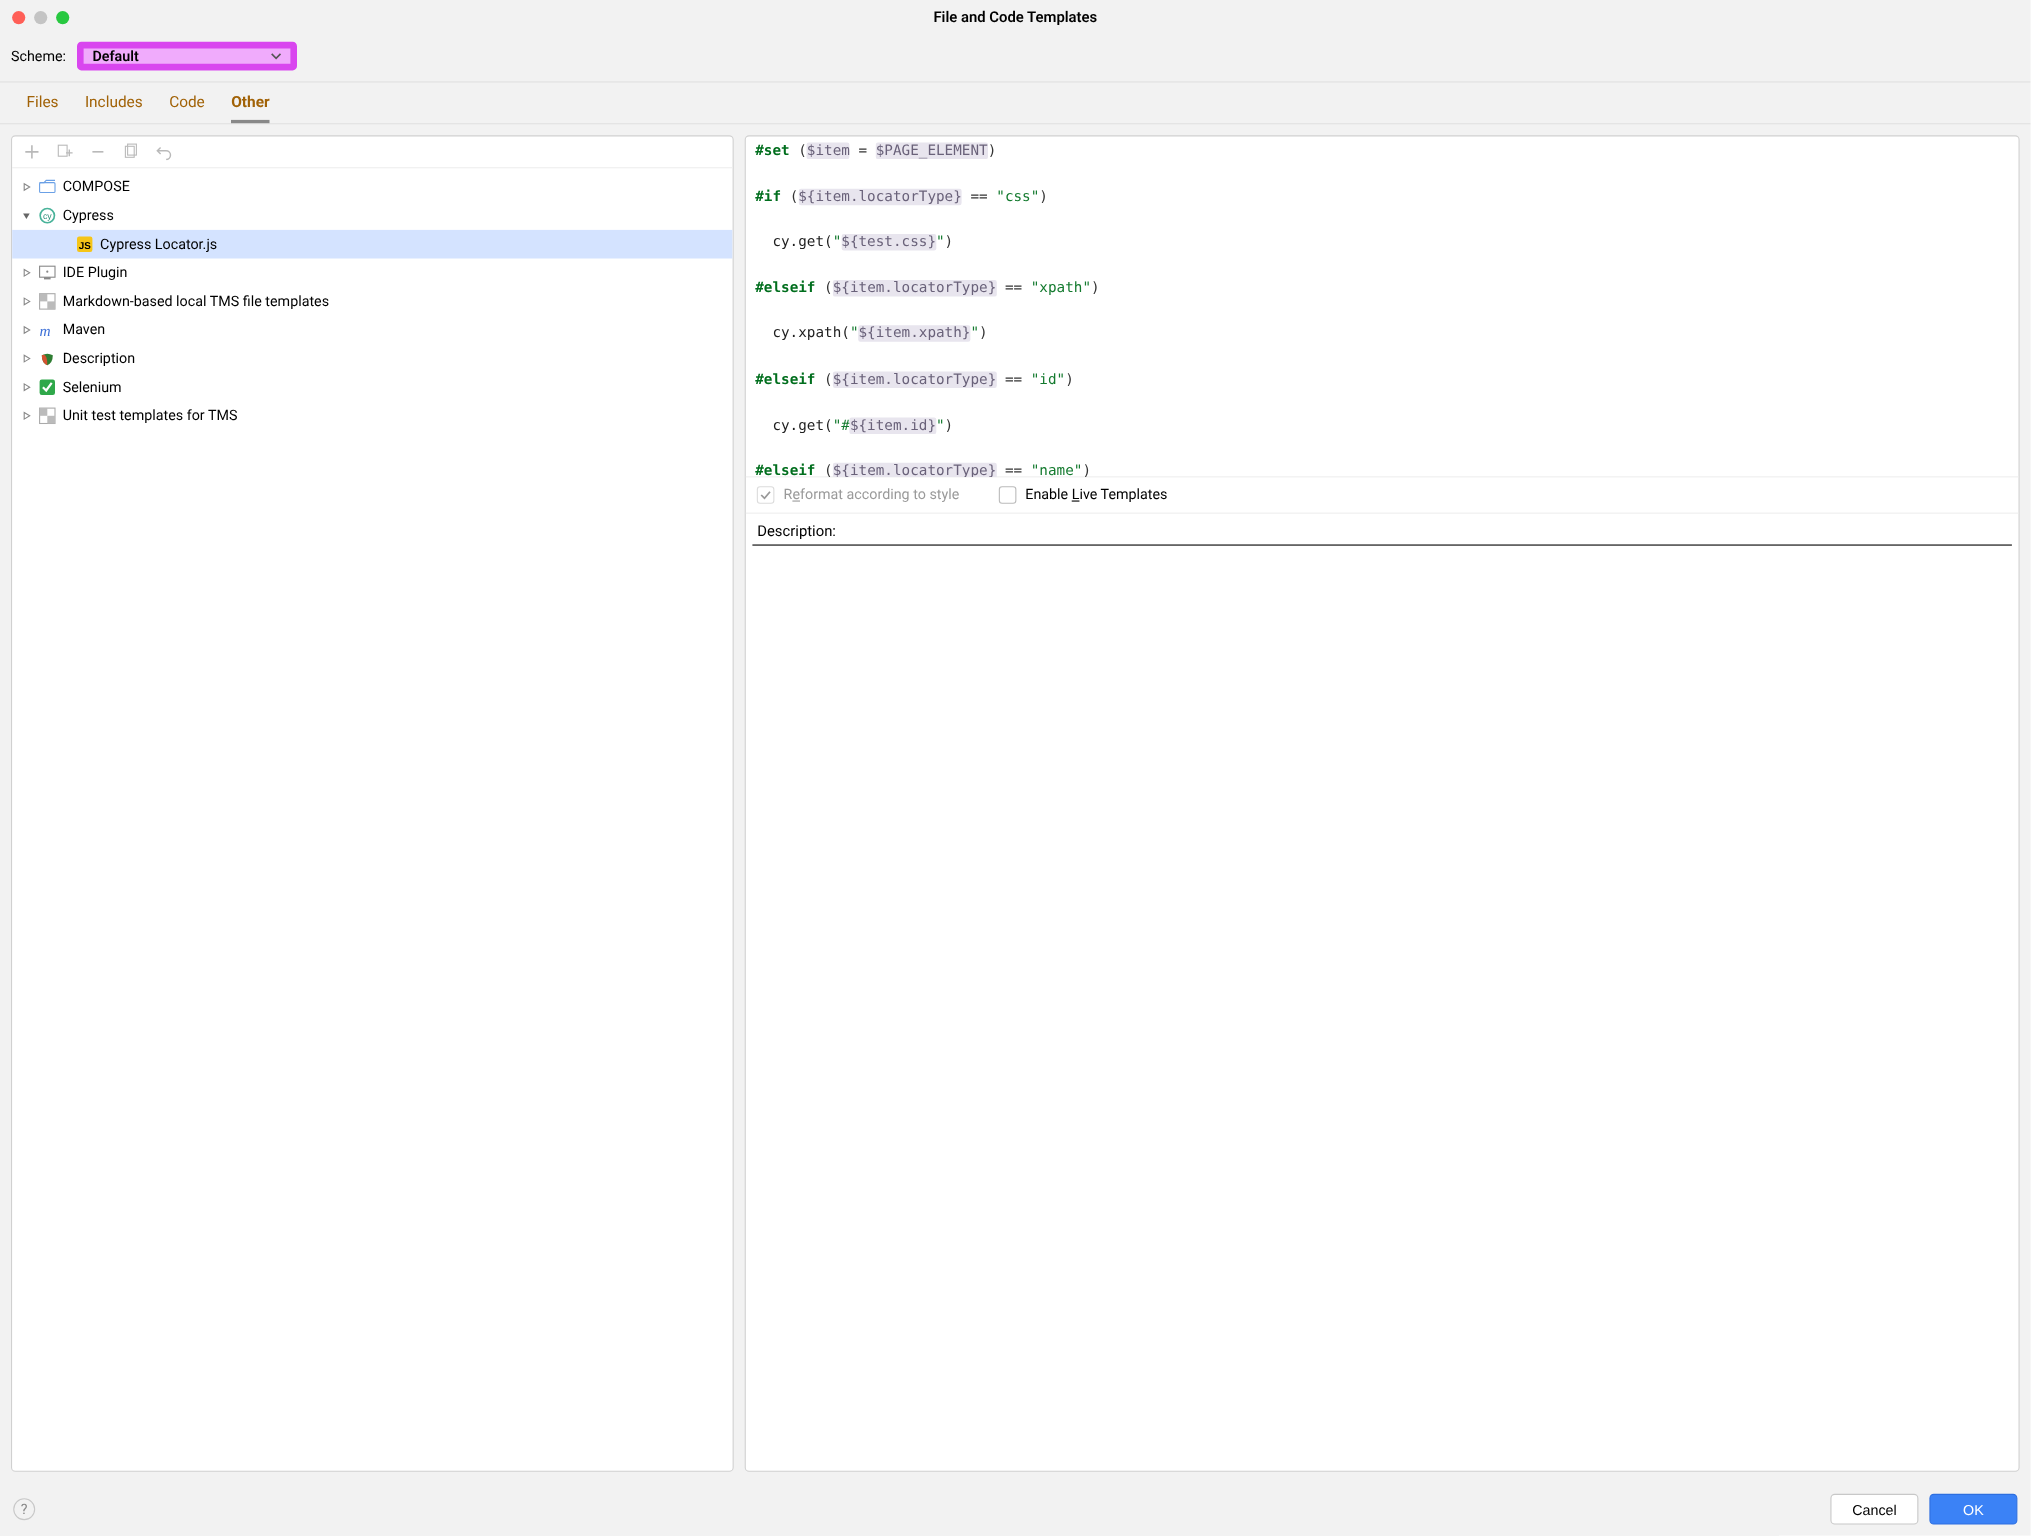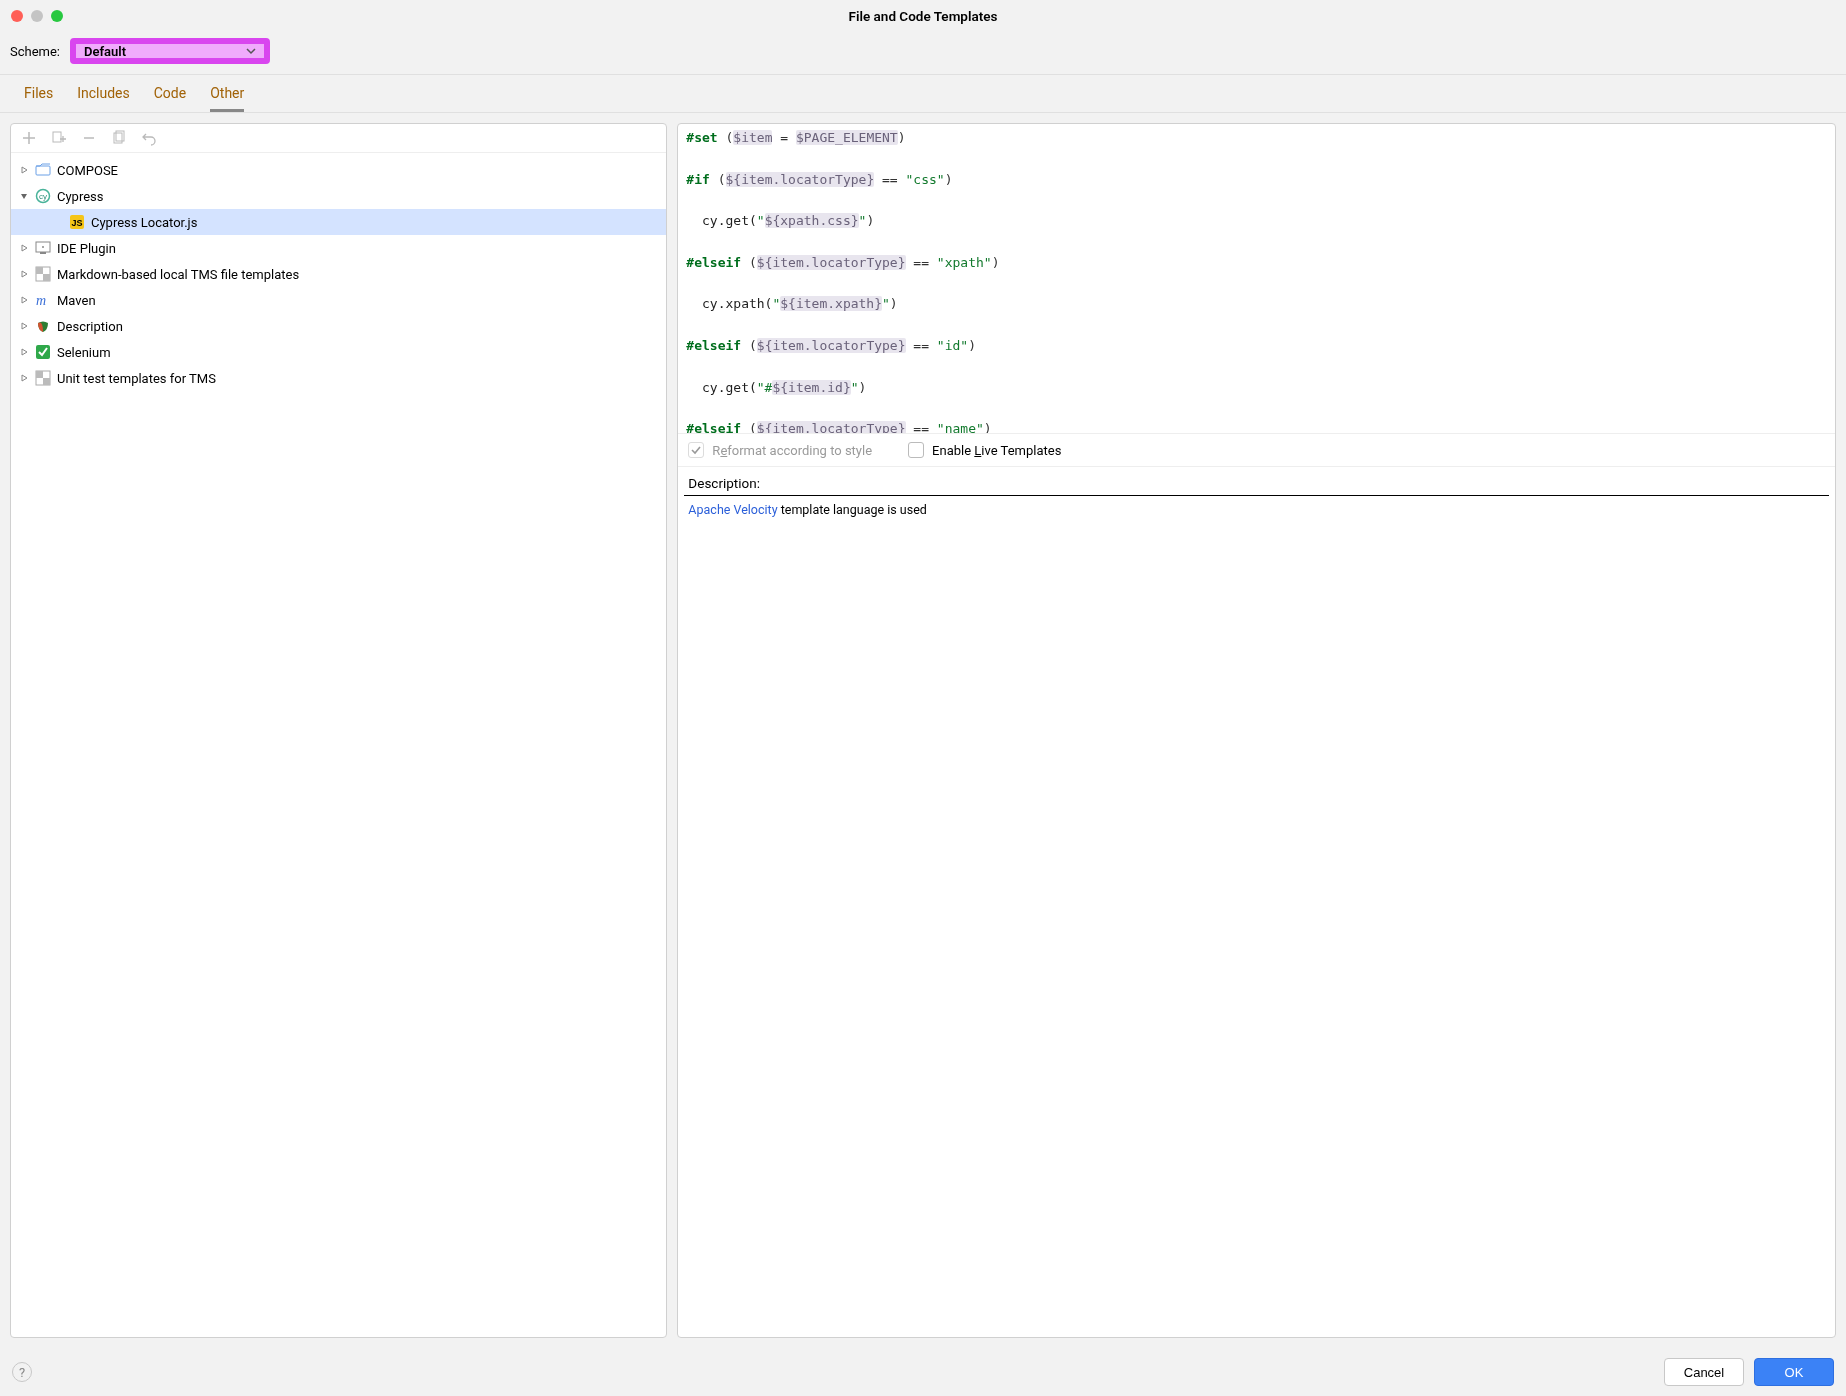--- a/index.html
+++ b/index.html
@@ -62,21 +62,21 @@
     gap: 24px;
     padding: 10px 24px 0 24px;
     border-bottom: 1px solid #e0e0e0;
     font-size: 14px;
   }
   .tab {
     padding-bottom: 8px;
     cursor: pointer;
     color: #a16207;
   }
-  .tab.active { border-bottom: 3px solid #888; font-weight: 400; }
+  .tab.active { border-bottom: 3px solid #888; font-weight: 700; }
 
   
   .main {
     flex: 1;
     display: flex;
     gap: 10px;
     padding: 10px;
     min-height: 0;
   }
   .left-pane, .right-pane {
@@ -368,21 +368,21 @@
             </svg>
           </span>
           <span class="node-label">Unit test templates for TMS</span>
         </div>
       </div>
   </div>
 
   <div class="right-pane">
     <div class="code-panel" id="code"><span class="code-line"><span class="kw">#set</span><span class="op"> (</span><span class="var">$item</span><span class="op"> = </span><span class="var">$PAGE_ELEMENT</span><span class="op">)</span></span>
 <span class="code-line"><span class="kw">#if</span><span class="op"> (</span><span class="var">${item.locatorType}</span><span class="op"> == </span><span class="str">"css"</span><span class="op">)</span></span>
-<span class="code-line"><span class="ind">    </span><span class="call">cy.get(</span><span class="str">"</span><span class="var">${xpath.css}</span><span class="str">"</span><span class="op">)</span></span>
+<span class="code-line"><span class="ind">    </span><span class="call">cy.get(</span><span class="str">"</span><span class="var">${test.css}</span><span class="str">"</span><span class="op">)</span></span>
 <span class="code-line"><span class="kw">#elseif</span><span class="op"> (</span><span class="var">${item.locatorType}</span><span class="op"> == </span><span class="str">"xpath"</span><span class="op">)</span></span>
 <span class="code-line"><span class="ind">    </span><span class="call">cy.xpath(</span><span class="str">"</span><span class="var">${item.xpath}</span><span class="str">"</span><span class="op">)</span></span>
 <span class="code-line"><span class="kw">#elseif</span><span class="op"> (</span><span class="var">${item.locatorType}</span><span class="op"> == </span><span class="str">"id"</span><span class="op">)</span></span>
 <span class="code-line"><span class="ind">    </span><span class="call">cy.get(</span><span class="str">"#</span><span class="var">${item.id}</span><span class="str">"</span><span class="op">)</span></span>
 <span class="code-line"><span class="kw">#elseif</span><span class="op"> (</span><span class="var">${item.locatorType}</span><span class="op"> == </span><span class="str">"name"</span><span class="op">)</span></span>
 
 
 
 
 
@@ -396,23 +396,20 @@
         </span>
         <span class="chk-label"><span>R</span><span class="ul">e</span><span>format according to style</span></span>
       </label>
       <label class="chk">
         <span class="chk-box"></span>
         <span class="chk-label"><span>Enable </span><span class="ul">L</span><span>ive Templates</span></span>
       </label>
     </div>
     <div class="desc-label">Description:</div>
     <div class="desc-sep"></div>
-    <div class="desc-body">
-      <span class="link">Apache Velocity</span><span> template language is used</span>
-    </div>
   </div>
 </div>
 
 <div class="footer">
   <span class="help">?</span>
   <div class="footer-buttons">
     <button class="btn">Cancel</button>
     <button class="btn primary">OK</button>
   </div>
 </div>

